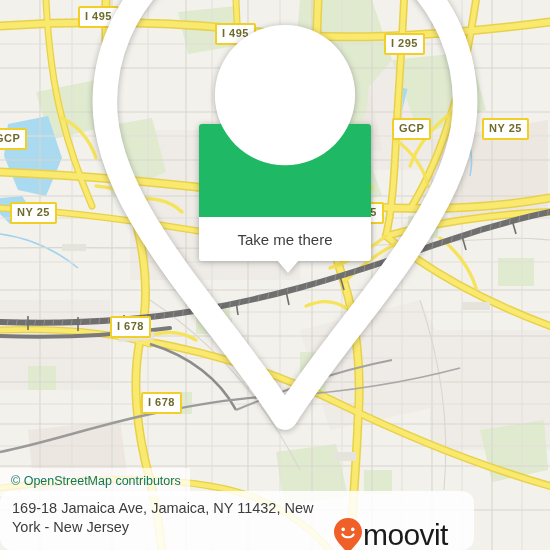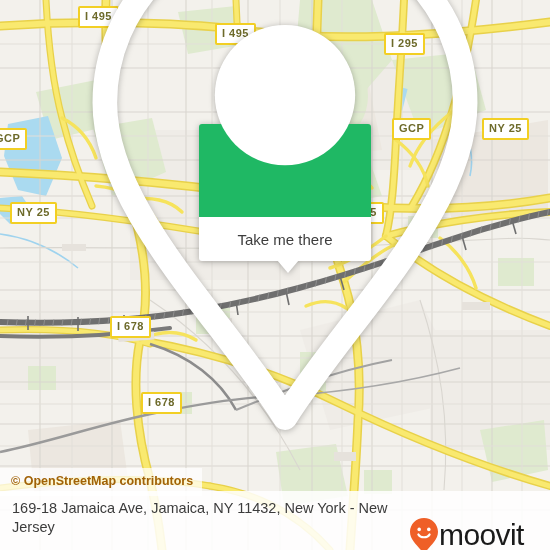--- a/index.html
+++ b/index.html
@@ -49,31 +49,30 @@
   #callout-tail{
     position:absolute;left:78px;top:136px;width:0;height:0;
     border-left:11px solid transparent;border-right:11px solid transparent;
     border-top:13px solid #ffffff;
   }
 
   
   #attribution{
     position:absolute;left:0;top:468px;
     background:rgba(255,255,255,.72);
-    color:#a16207;font-size:12.5px;line-height:1;
+    color:#0f766e;font-size:12.5px;line-height:1;
     padding:7px 9px 8px 11px;
     white-space:nowrap;
-    font-weight:bold;
   }
 
   
   #bottombar{
-    position:absolute;left:0;top:491px;width:550px;height:59px;
+    position:absolute;left:0;top:491px;width:474px;height:59px;
     background:rgba(255,255,255,.86);
-    display:flex;align-items:flex-start;
+    display:flex;align-items:flex-start;border-radius:12px;
   }
   #addr{
     flex:1;color:#3c3c3c;font-size:14.5px;line-height:19px;
     padding:8px 0 0 12px;
   }
   #brand{
     width:135px;display:flex;align-items:center;
     padding-top:26px;padding-right:6px;
   }
   #brand svg{display:block;}

